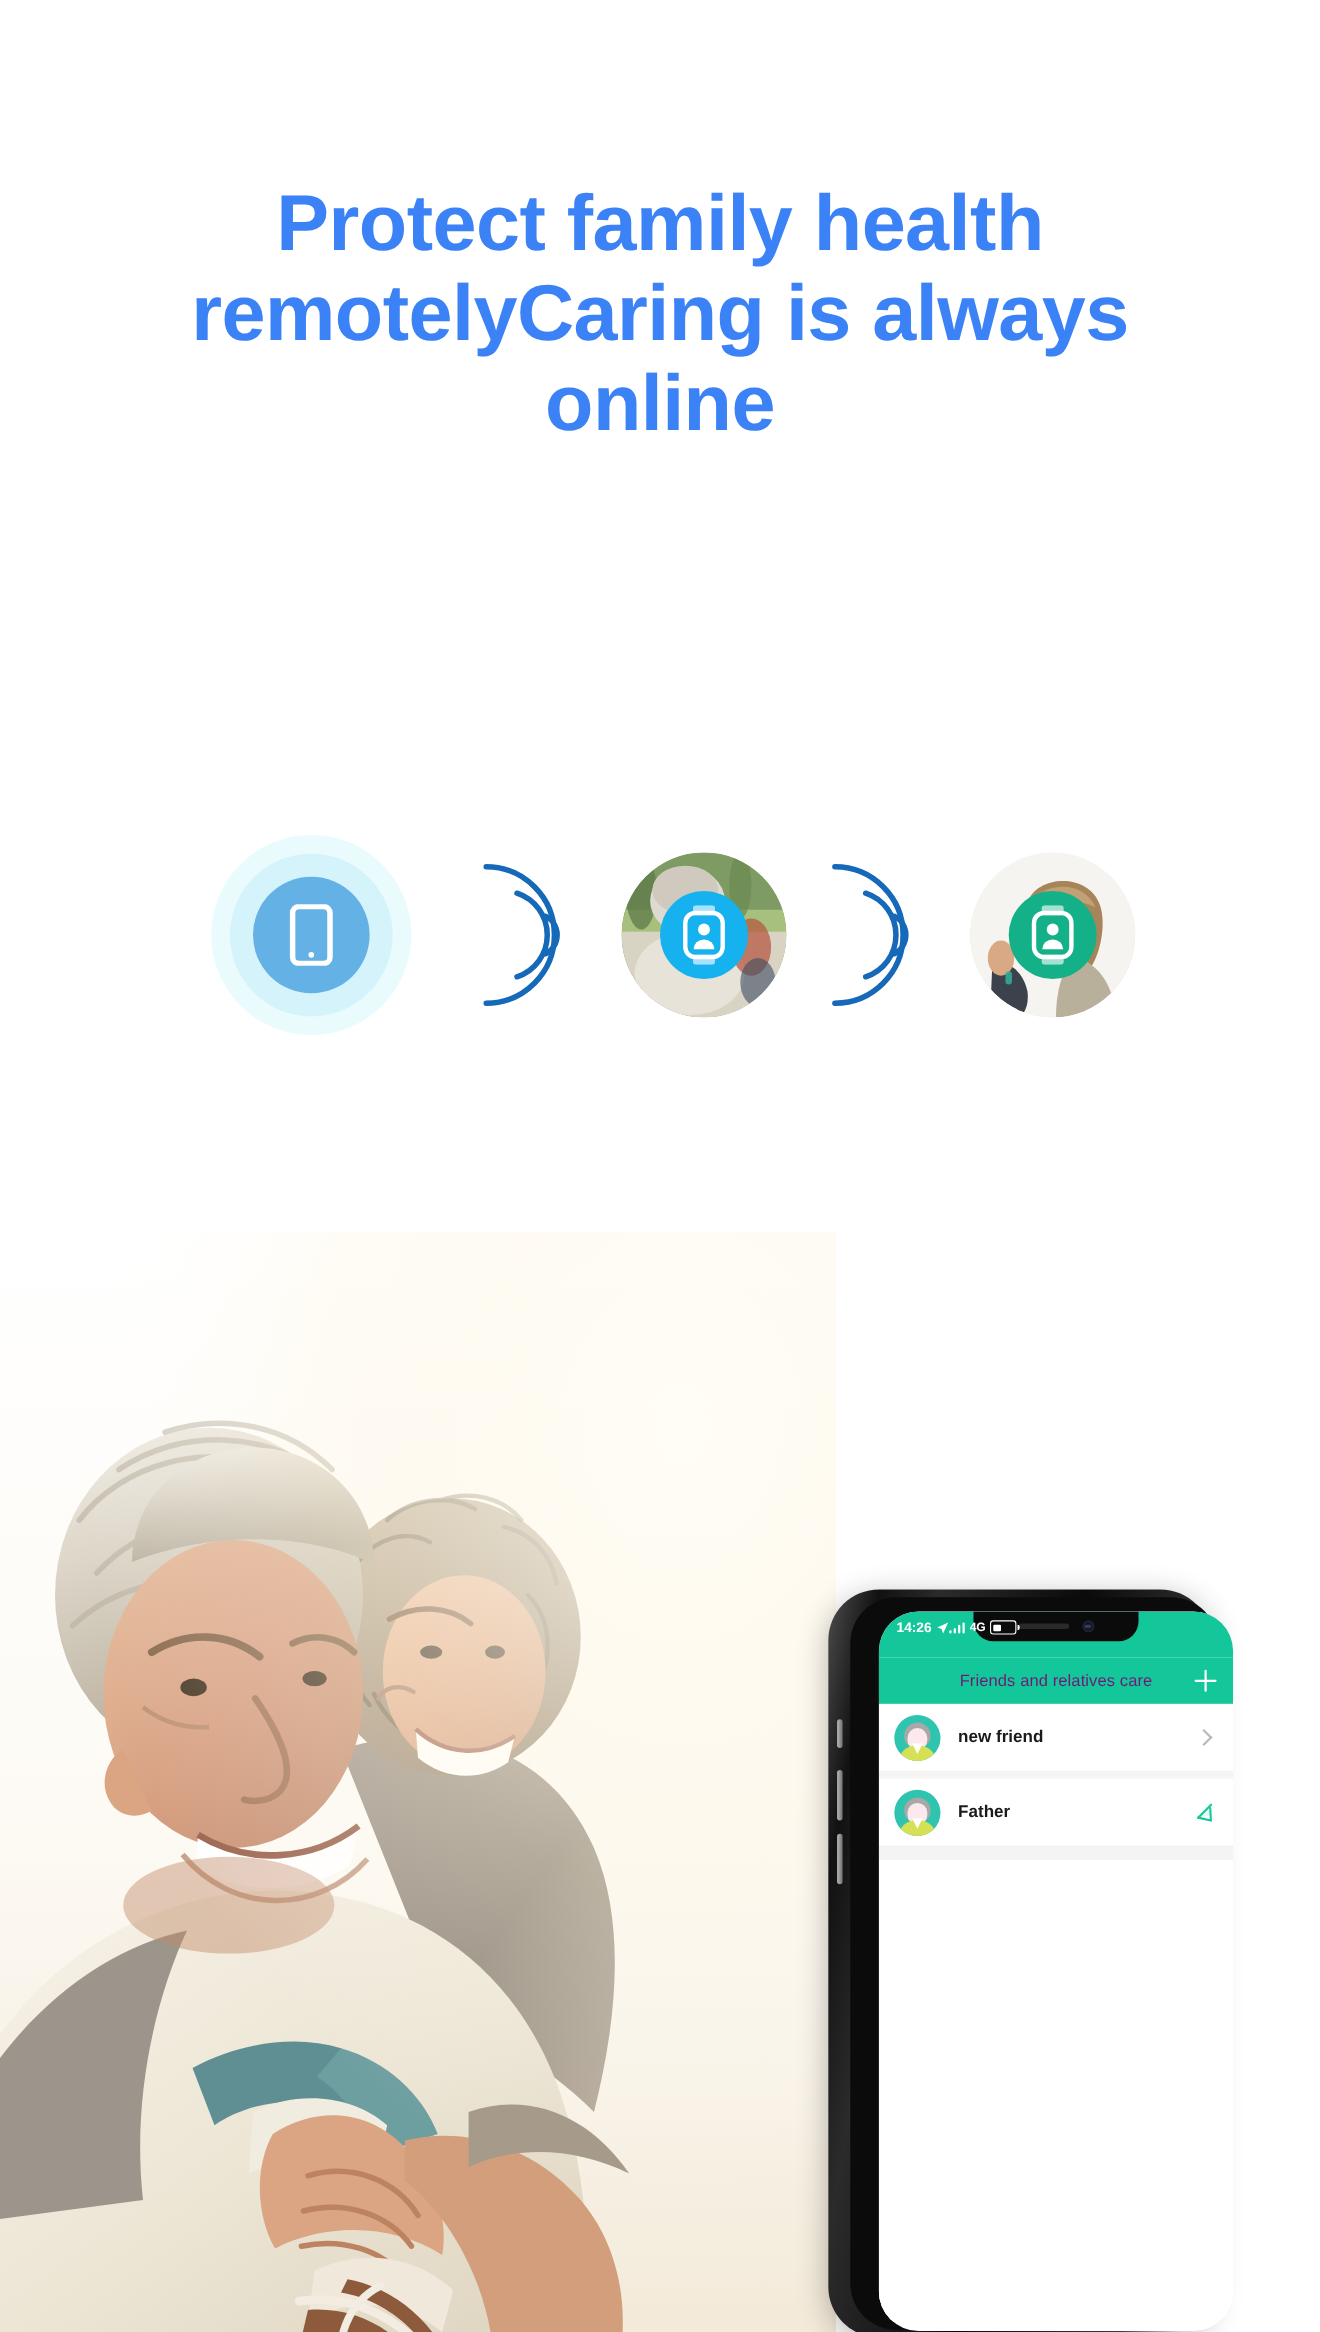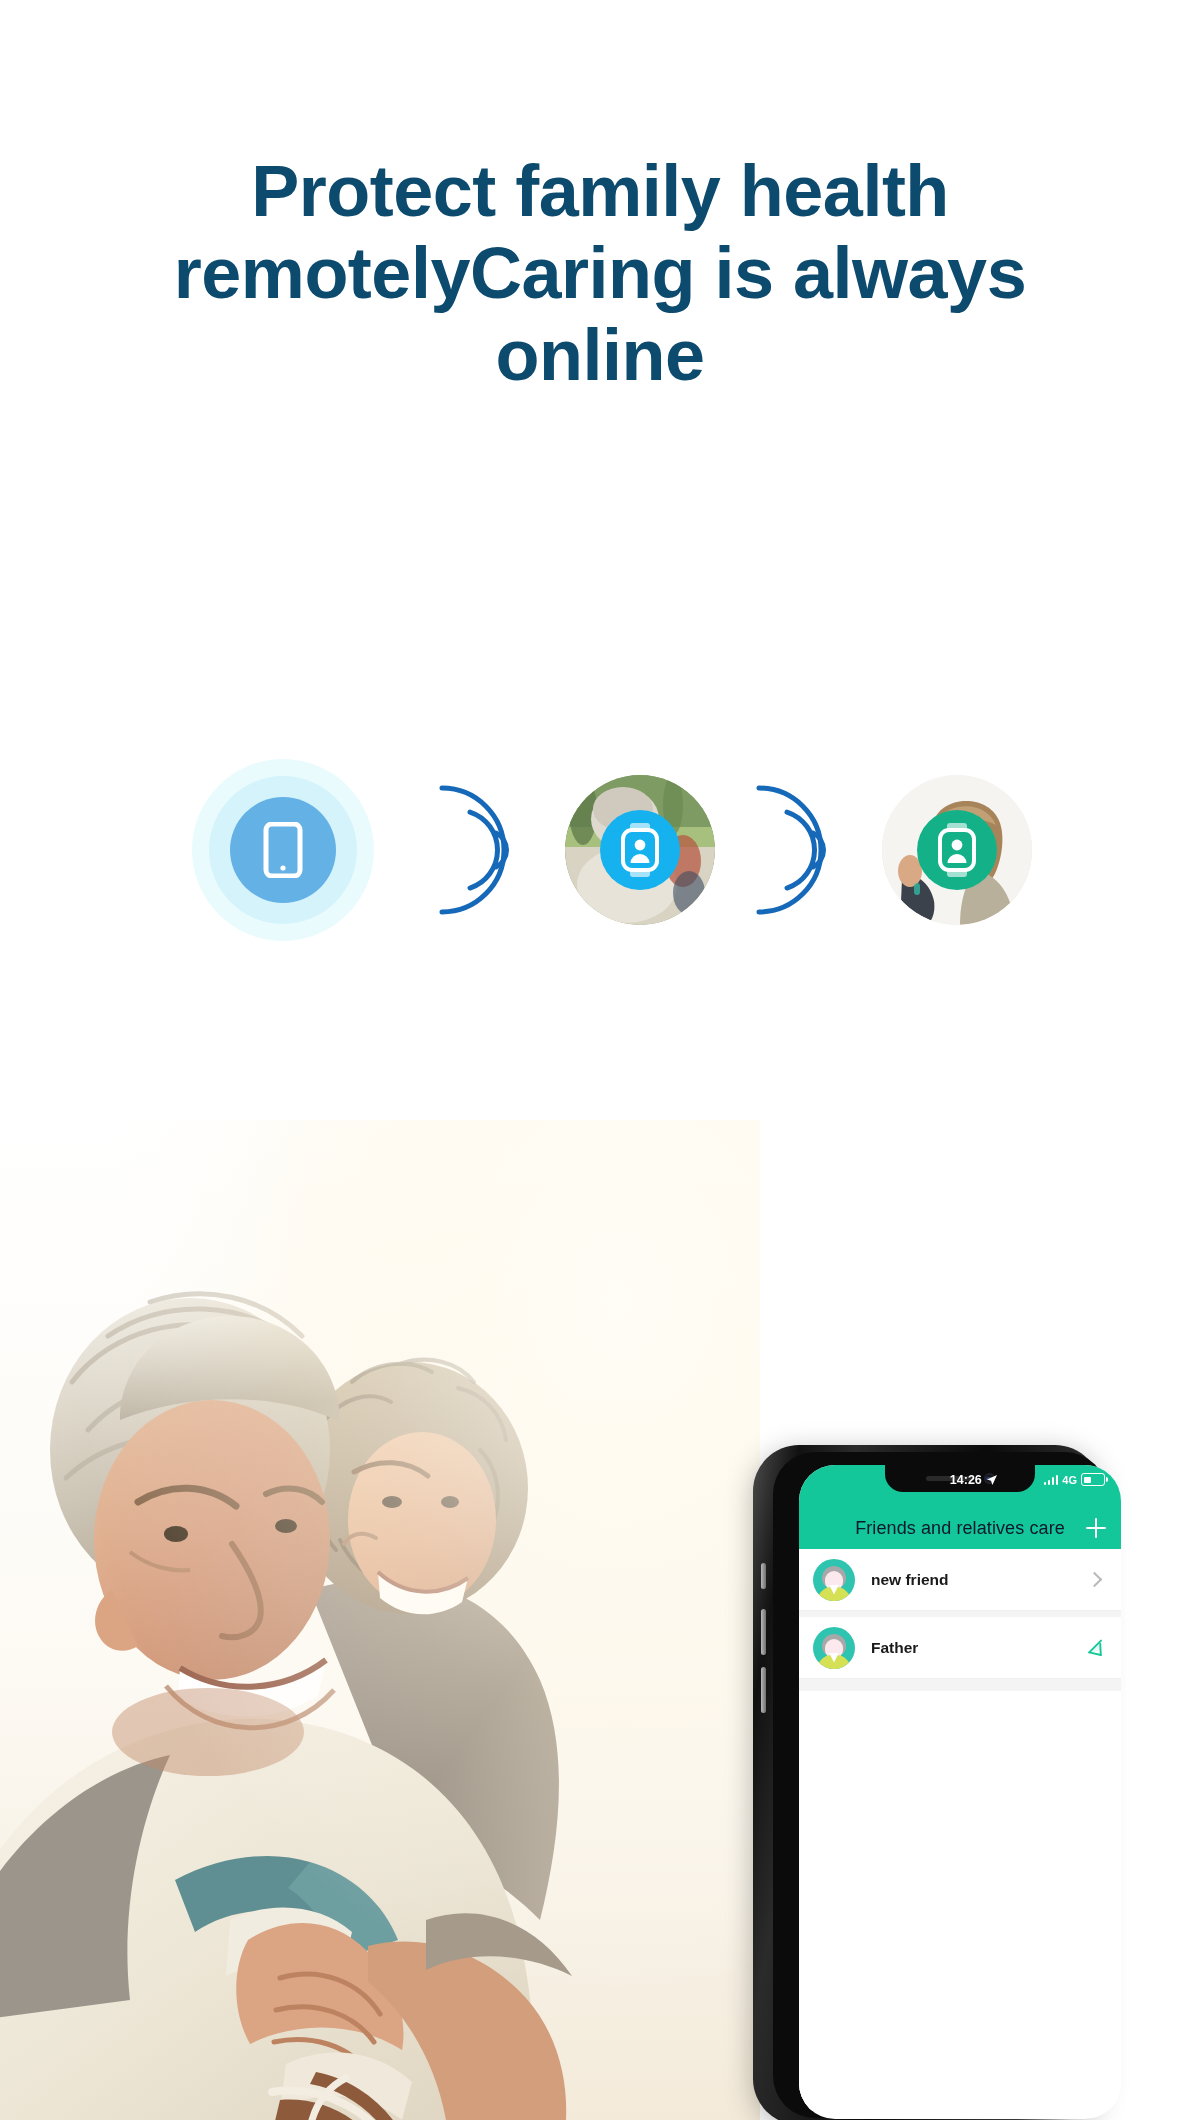--- a/index.html
+++ b/index.html
@@ -23,23 +23,23 @@
     left: 0;
     width: 1200px;
     padding-top: 150px;
     box-sizing: border-box;
     text-align: center;
   }
   .hero-title {
     font-size: 72px;
     line-height: 1.14;
     font-weight: bold;
-    color: #0c4a6e;
+    color: #3b82f6;
     letter-spacing: -0.5px;
-    margin: 0 auto;
+    margin: 12px auto;
     width: 1030px;
     font-family: "Liberation Sans", sans-serif;
   }
   .hero-sub {
     margin: 36px auto 0;
     width: 1060px;
     font-size: 34px;
     line-height: 1.32;
     color: #222222;
     font-weight: normal;
@@ -200,24 +200,23 @@
   .btn-voldn { left: 8px;  top: 222px; width: 5px; height: 46px; }
   .btn-power { right: 8px; top: 186px; width: 5px; height: 66px; }
 
   
   .status-bar {
     position: relative;
     height: 42px;
     background: #13c79a;
     display: flex;
     align-items: flex-start;
-    justify-content: flex-end;
+    justify-content: flex-start;
     padding: 8px 16px 0;
     box-sizing: border-box;
-    gap: 46px;
   }
   .notch {
     position: absolute;
     left: 50%;
     top: 0;
     transform: translateX(-50%);
     width: 150px;
     height: 27px;
     background: #0b0b0b;
     border-radius: 0 0 18px 18px;
@@ -271,22 +270,22 @@
   
   .app-header {
     height: 42px;
     background: #13c79a;
     display: flex;
     align-items: center;
     justify-content: center;
     position: relative;
   }
   .app-title {
-    color: #0f172a;
-    font-size: 18px;
+    color: #701a75;
+    font-size: 15px;
     font-weight: normal;
     letter-spacing: 0.1px;
     font-family: "Liberation Sans", sans-serif;
   }
   .plus-btn {
     position: absolute;
     right: 12px;
     top: 50%;
     transform: translateY(-50%);
     width: 26px; height: 26px;

